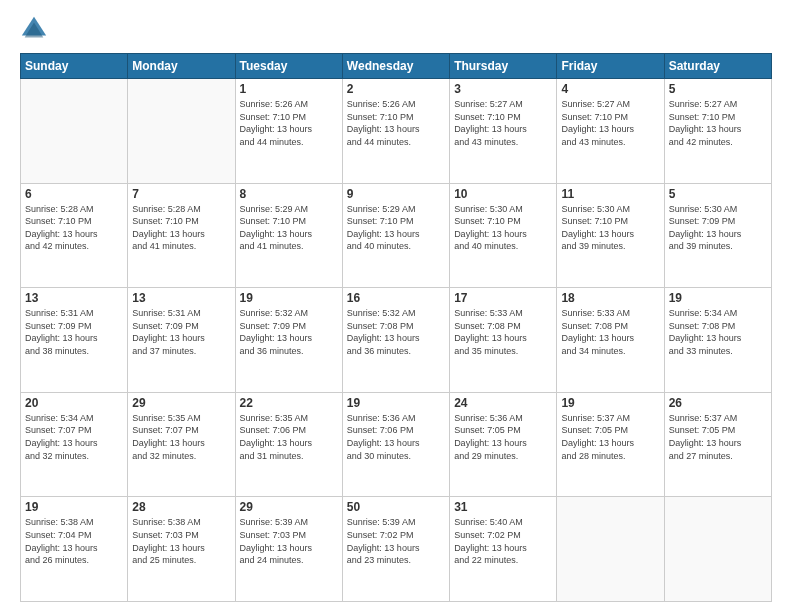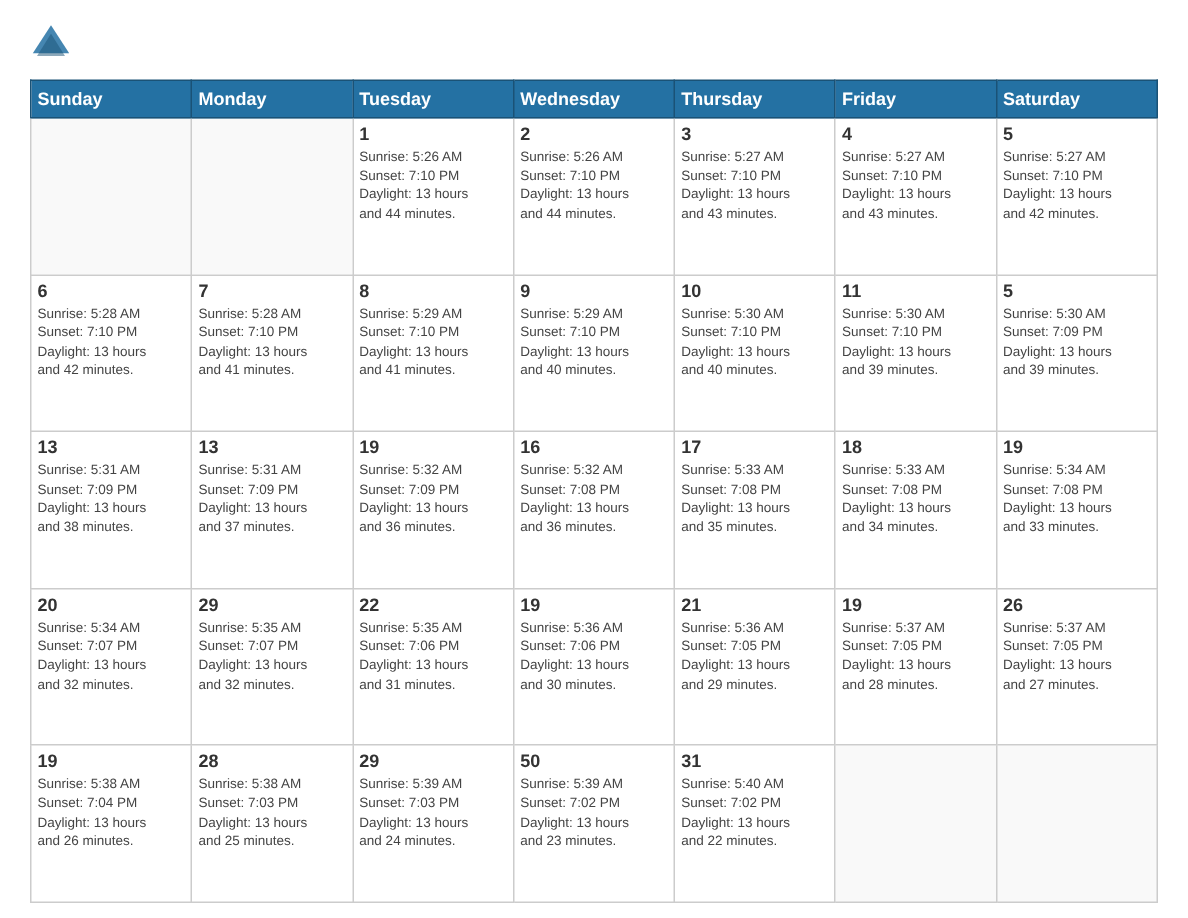--- a/index.html
+++ b/index.html
@@ -300,21 +300,21 @@
 and 31 minutes.</div>
           </td>
           <td>
             <span class="day-num">19</span>
             <div class="day-info" style="white-space: pre-line;">Sunrise: 5:36 AM
 Sunset: 7:06 PM
 Daylight: 13 hours
 and 30 minutes.</div>
           </td>
           <td>
-            <span class="day-num">21</span>
+            <span class="day-num">24</span>
             <div class="day-info" style="white-space: pre-line;">Sunrise: 5:36 AM
 Sunset: 7:05 PM
 Daylight: 13 hours
 and 29 minutes.</div>
           </td>
           <td>
             <span class="day-num">19</span>
             <div class="day-info" style="white-space: pre-line;">Sunrise: 5:37 AM
 Sunset: 7:05 PM
 Daylight: 13 hours

